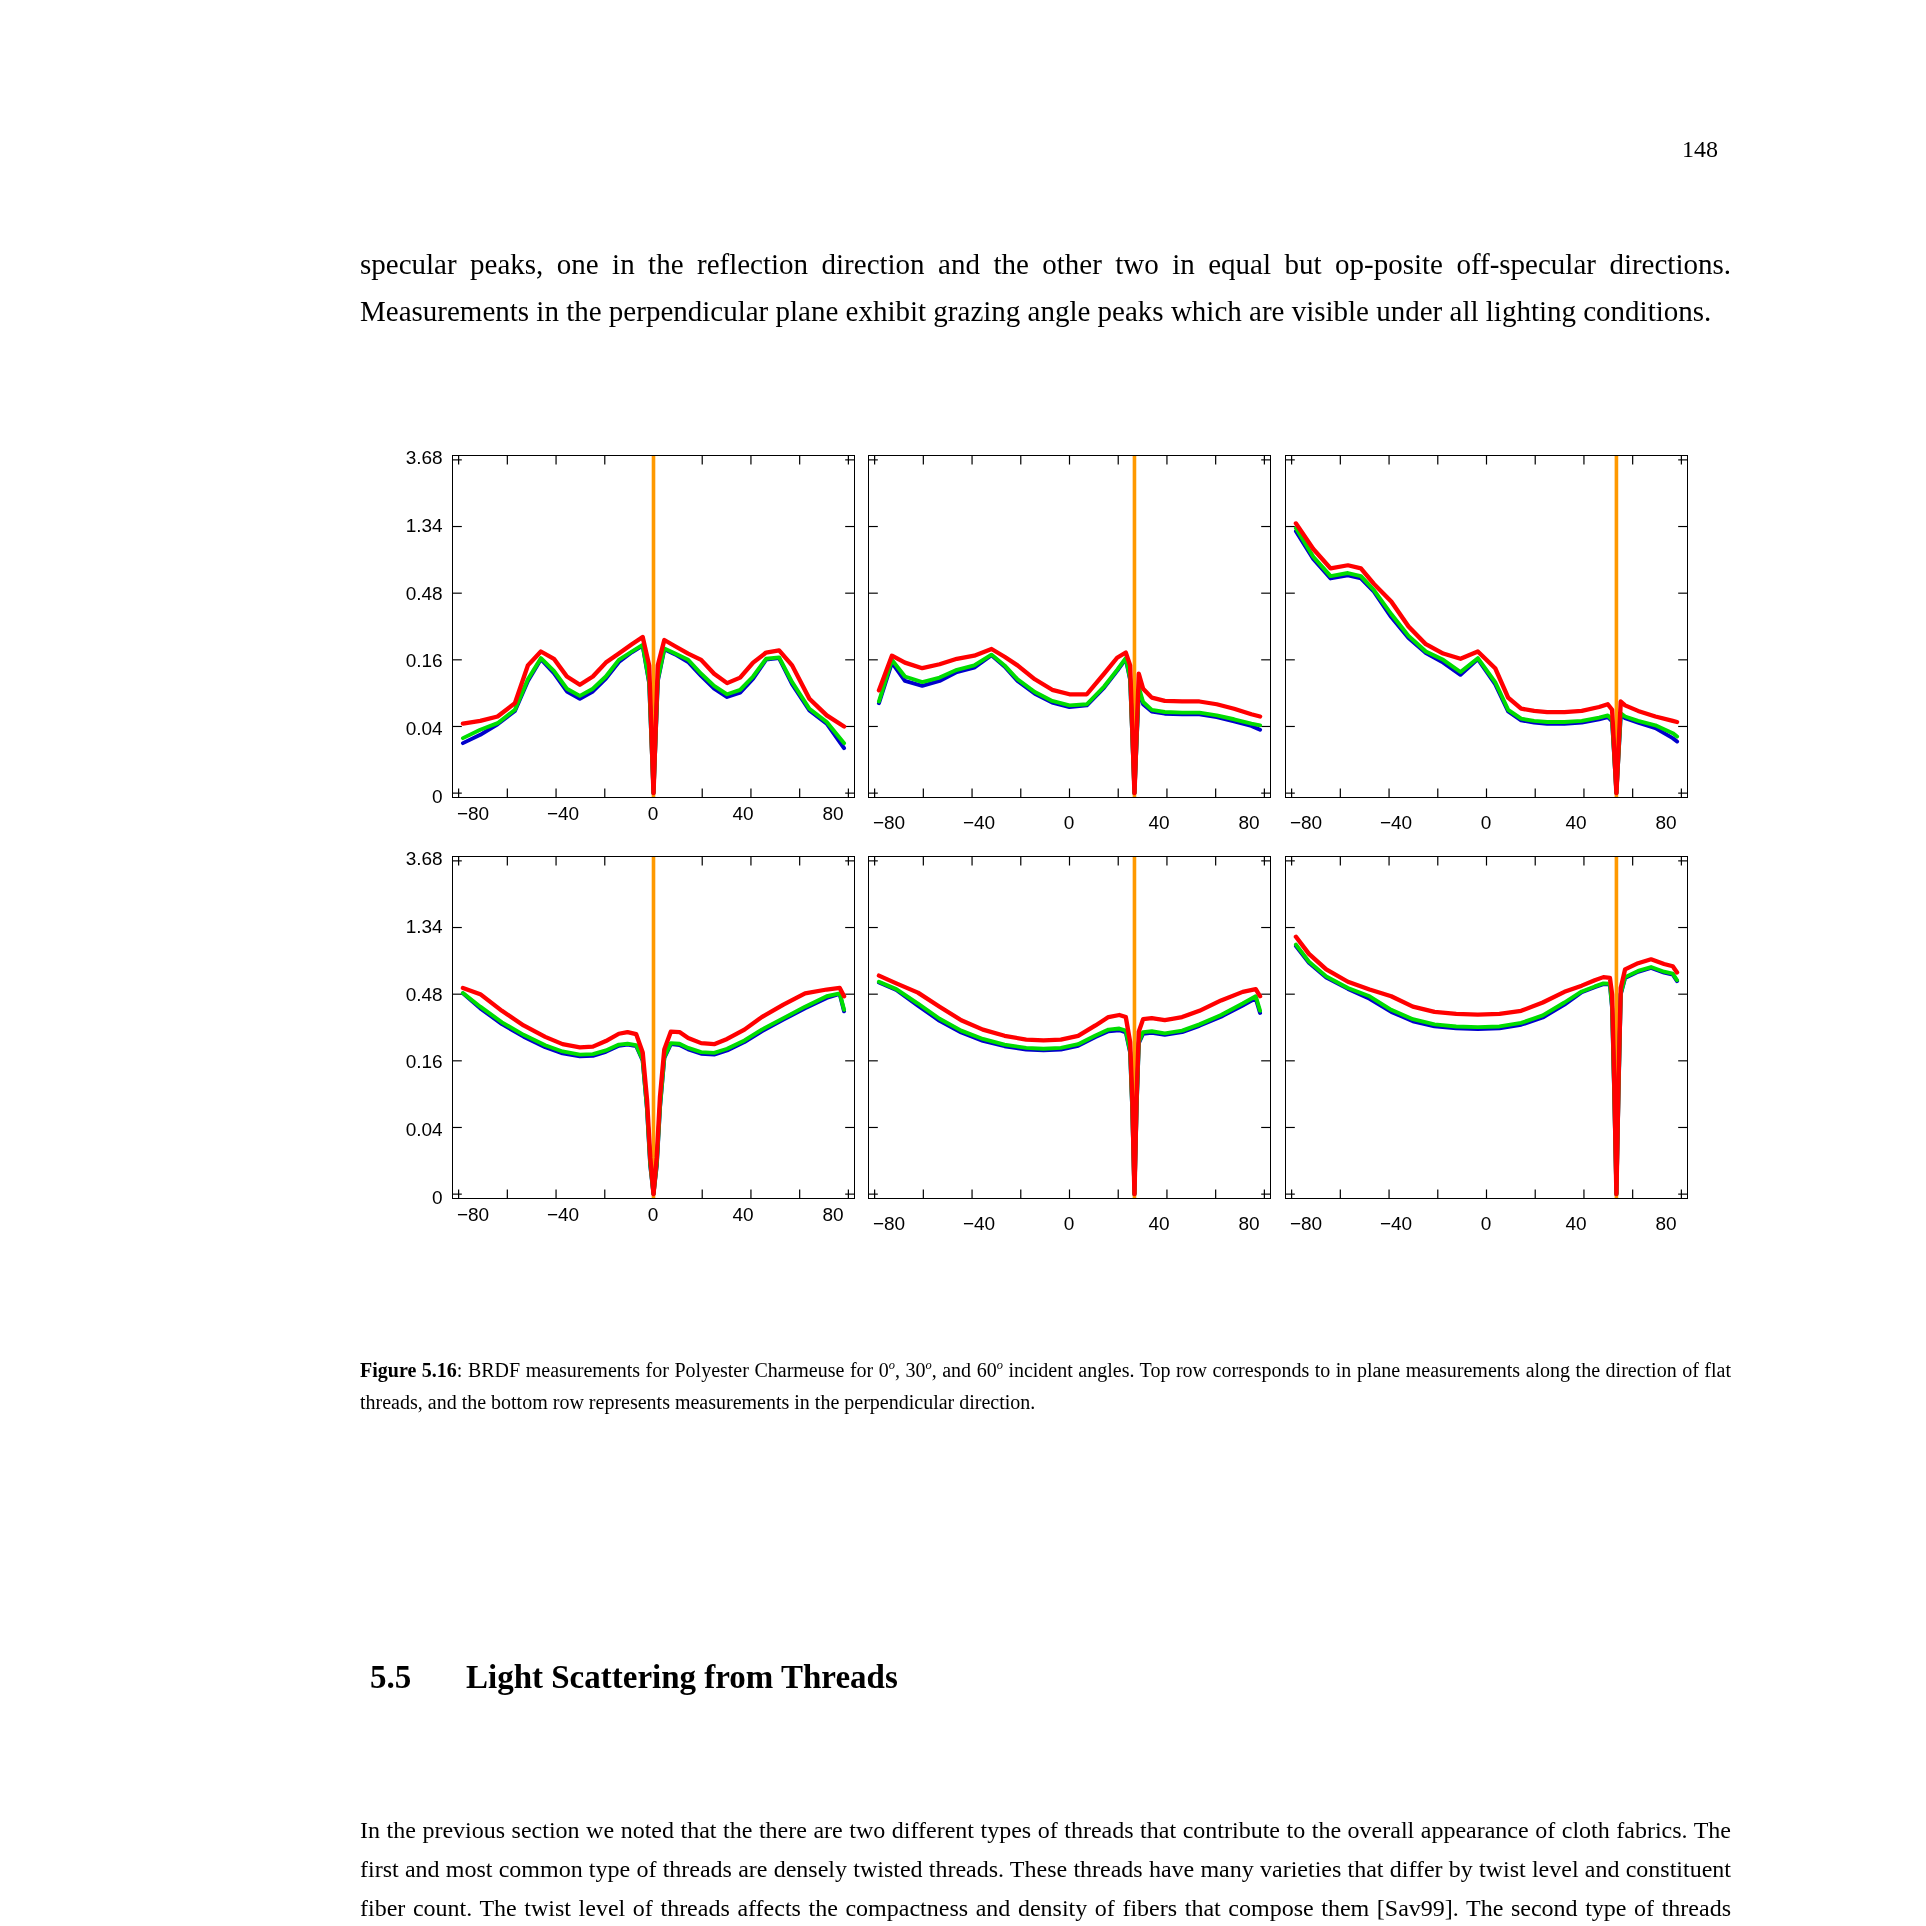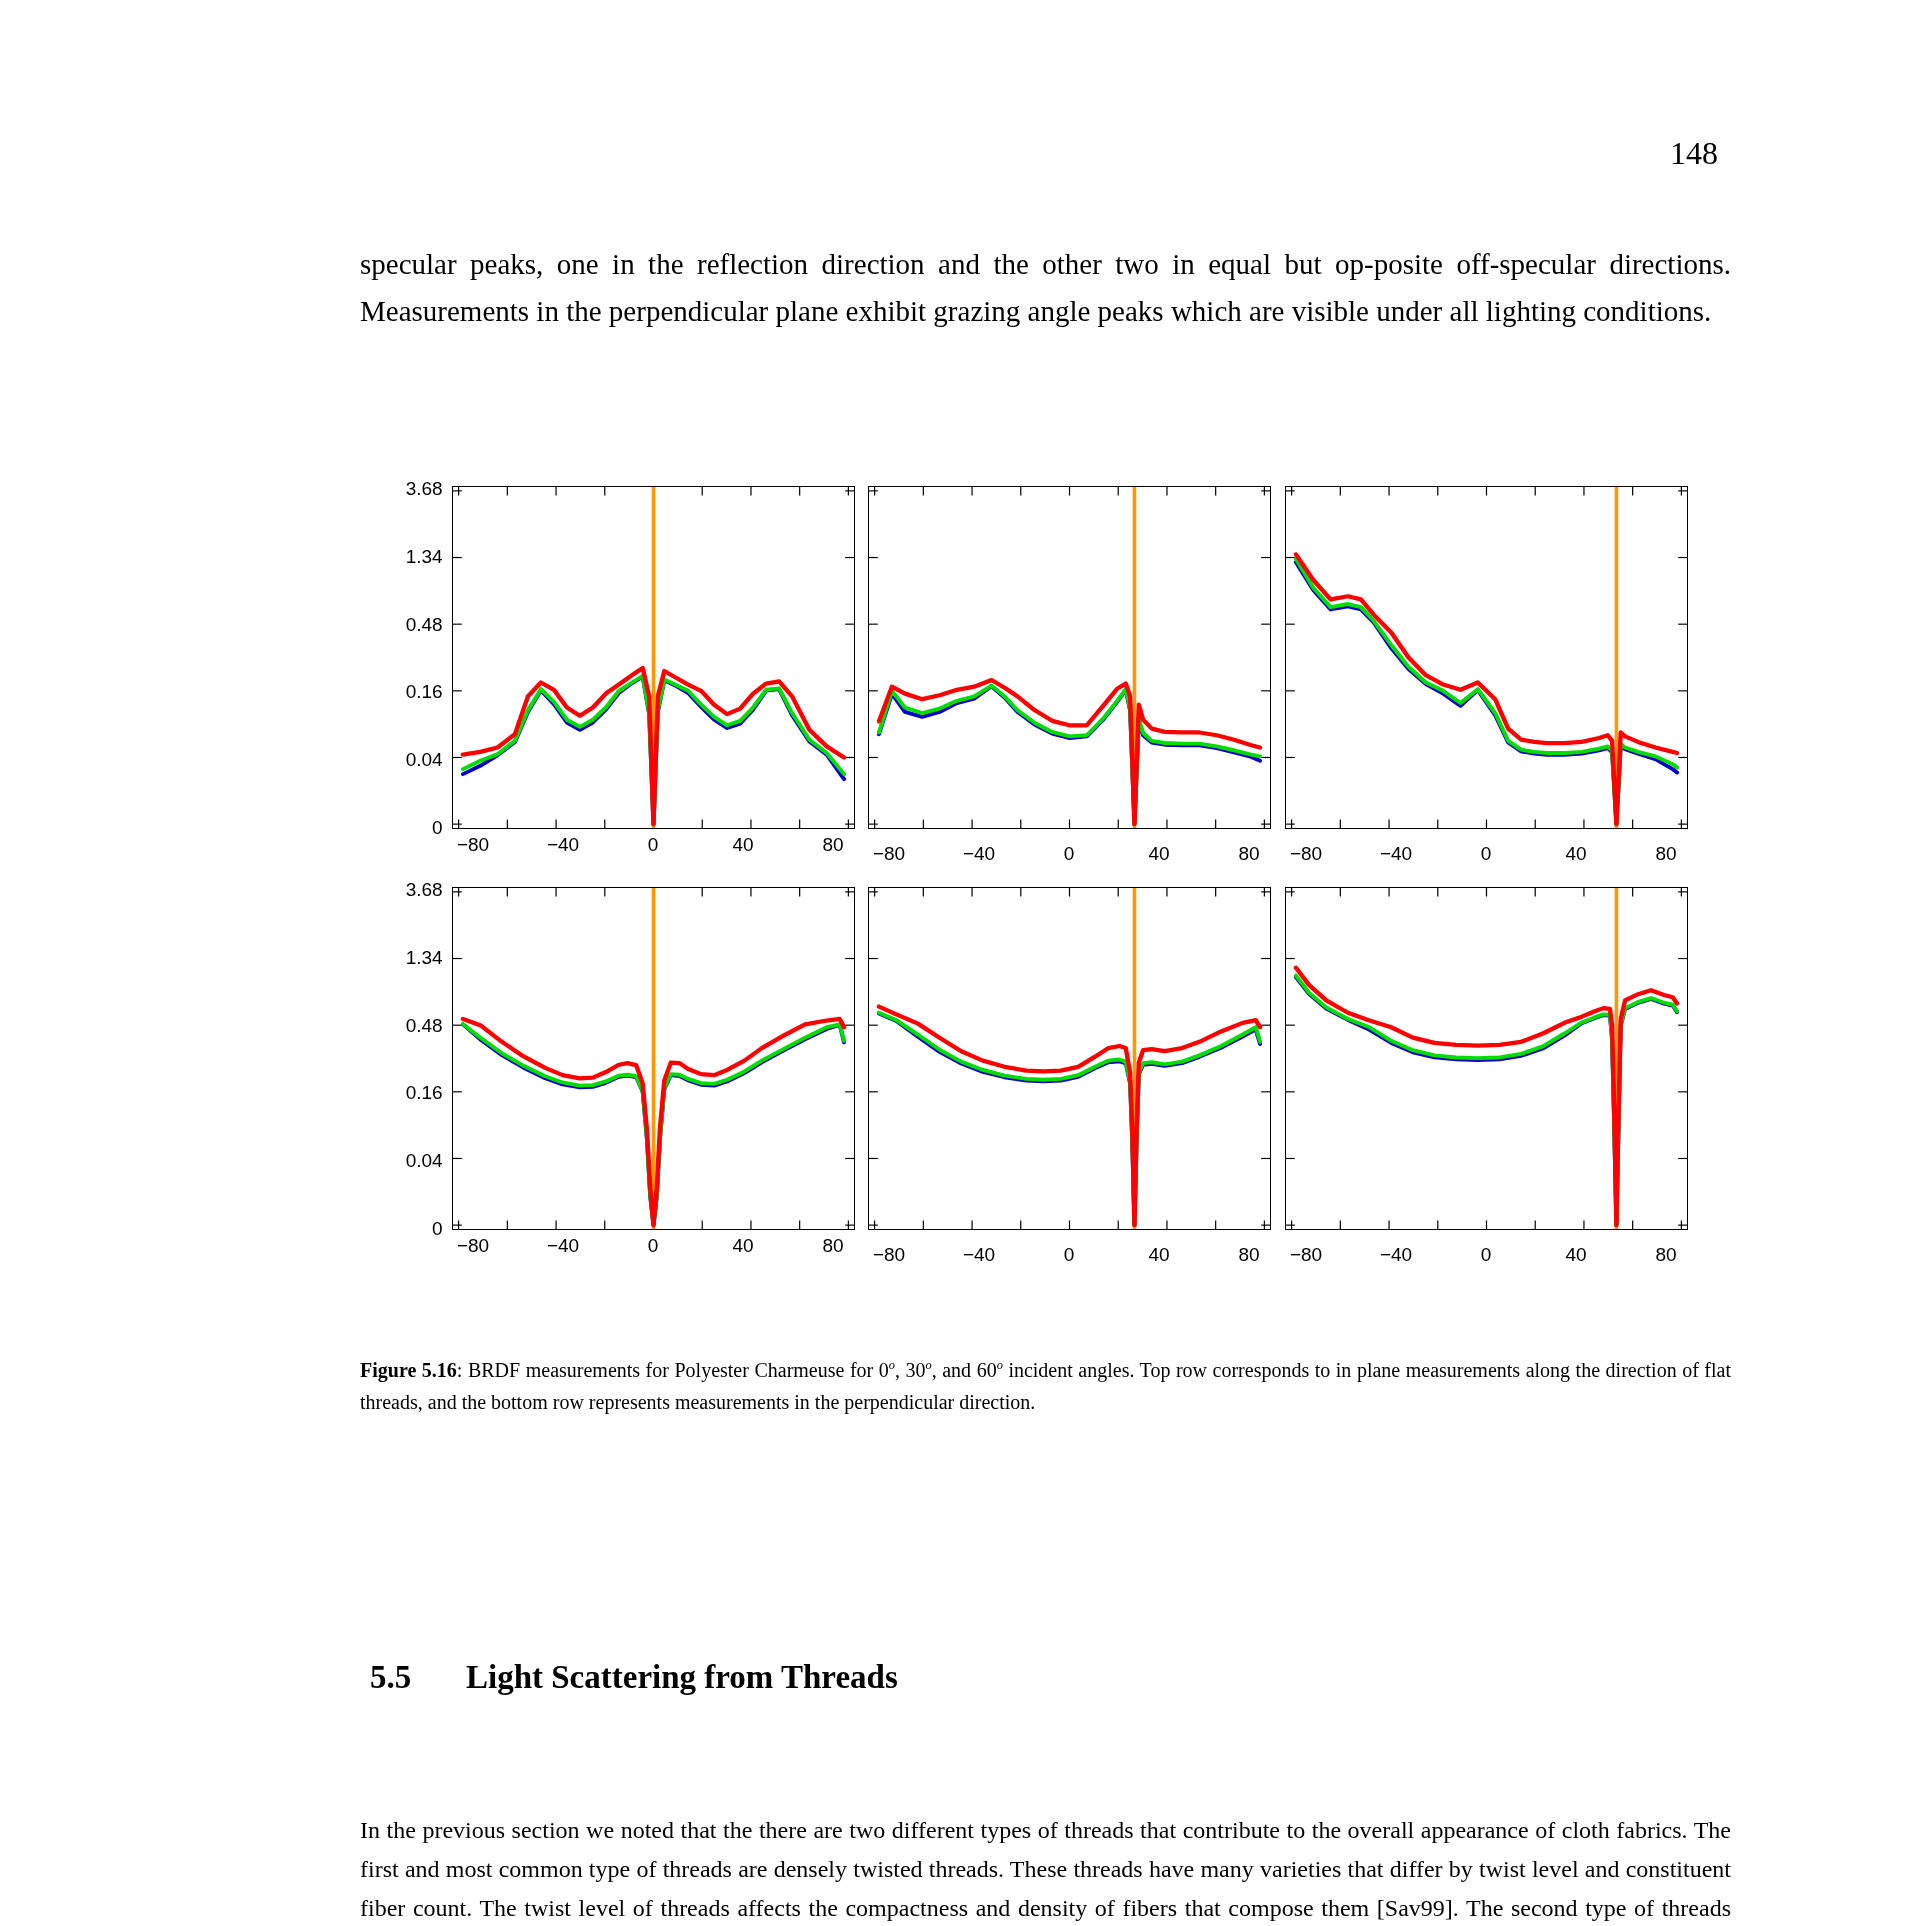--- a/index.html
+++ b/index.html
@@ -11,21 +11,21 @@
     position:relative;
     overflow:hidden;
   }
   .page {
     position:absolute;
     left:0; top:0; width:1965px; height:2542px;
   }
   .folio {
     position:absolute;
     right:247px; top:137px;
-    font-size:32px;
+    font-size:24px;
     line-height:1;
     font-family:"Liberation Serif", serif;
   }
   .textcol {
     position:absolute;
     left:360px;
     width:1371px;
   }
   .para {
     font-size:29px;
@@ -60,21 +60,21 @@
     text-align:justify;
   }
   sup.deg { font-size:0.62em; vertical-align:super; font-style:italic; }
 
   
   #figure {
     position:absolute;
     left:360px; top:455px;
     width:1373px; height:801px;
   }
-  .chart-row { position:absolute; left:0; width:1373px; height:381px;margin-top:31px; }
+  .chart-row { position:absolute; left:0; width:1373px; height:381px; }
   .row-top { top:0; }
   .row-bot { top:401px; }
 
   .ylabels {
     position:absolute;
     left:0; top:0;
     width:88px; height:343px;
   }
   .ylabels span {
     position:absolute;

